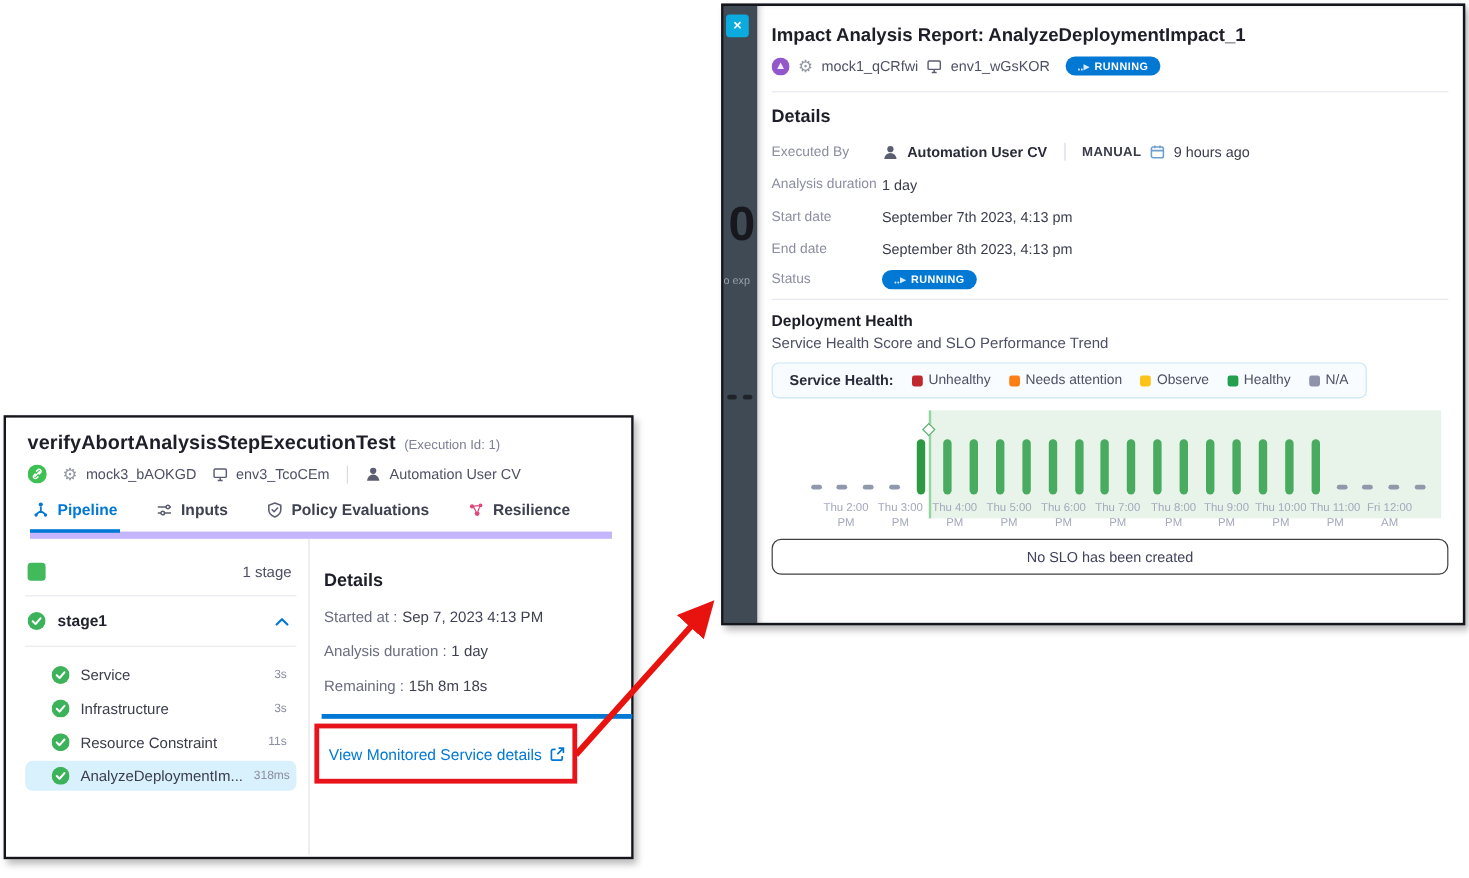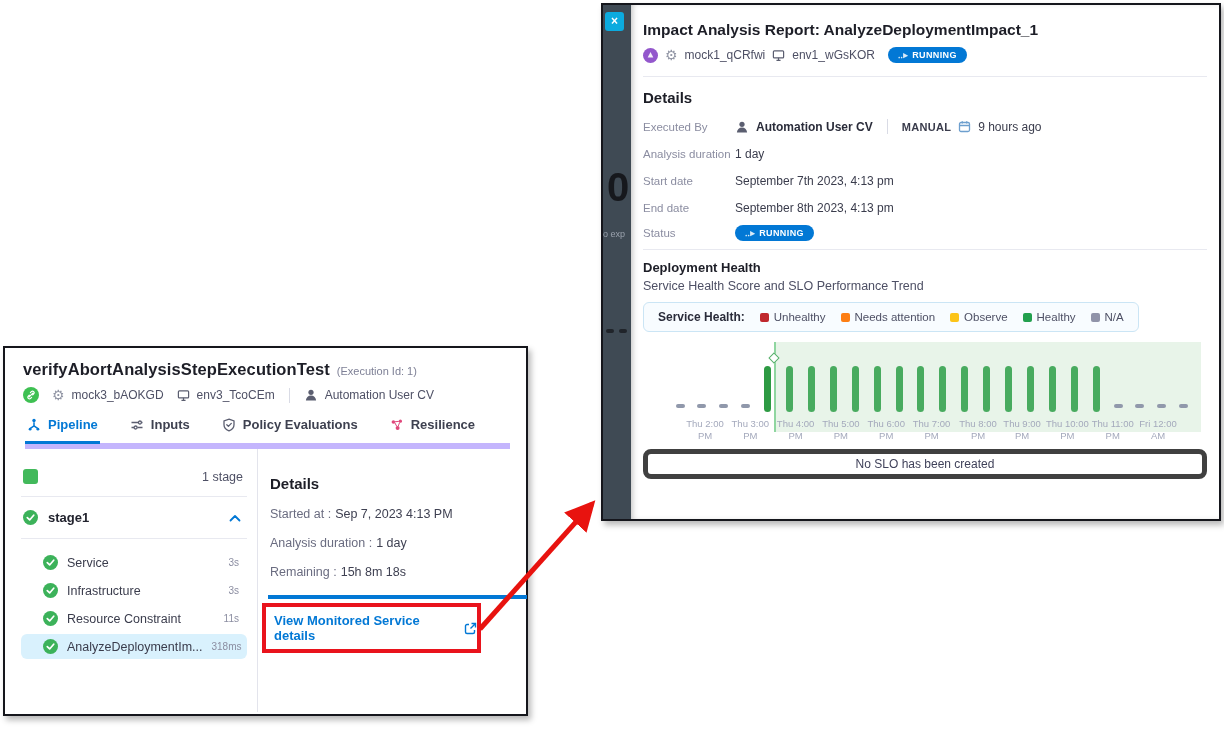--- a/index.html
+++ b/index.html
@@ -43,21 +43,21 @@
   .step.selected { background:#d9f1fd; }
   .step .duration { margin-left:auto; font-size:10px; color:#8b8da1; }
 
   .details-col { flex:1; position:relative; padding:26px 14px 0 12px; }
   .details-h { font-size:15px; font-weight:bold; color:#1d1e27; }
   .ldrow { margin-top:15px; font-size:12.5px; color:#6a6c80; }
   .ldrow b { font-weight:normal; color:#3f4152; margin-left:4px; }
   .progress-line { position:absolute; left:10px; right:-1px; top:146px; height:4px; background:#0278d5; }
   .red-box { position:absolute; left:4px; top:154px; width:219px; height:50px;
     border:4px solid #e9131c; z-index:20; display:flex; align-items:center; padding-left:8px; background:transparent; }
-  .monitored-link { display:inline-flex; align-items:center; gap:6px; font-size:13px; font-weight:bold;
+  .monitored-link { display:inline-flex; align-items:center; gap:6px; font-size:13px; font-weight:normal;
     color:#0278d5; cursor:pointer; text-decoration:none; }
 
   
   .right-panel { position:absolute; left:601px; top:3px; width:620px; height:518px;
     border:2px solid #15161c; background:#3f4a54; box-shadow:3px 4px 6px rgba(0,0,0,.28); z-index:10; }
   .strip { position:absolute; left:0; top:0; bottom:0; width:28px; background:#3f4a54; overflow:hidden; }
   .close-btn { position:absolute; left:2px; top:7px; width:19px; height:19px; border:none; border-radius:3px;
     background:#0cabdf; color:#fff; font-size:12px; font-weight:bold; line-height:19px; text-align:center; cursor:pointer; }
   .bg-zero { position:absolute; left:4px; top:160px; font-size:40px; font-weight:bold; color:#16181d; }
   .bg-frag { position:absolute; left:0; top:224px; font-size:9px; color:#9aa2ad; white-space:nowrap; }
@@ -89,21 +89,21 @@
 
   .chart { position:relative; height:104px; margin-top:8px;text-align:center; }
   .window-shade { position:absolute; left:131px; top:2px; width:427px; height:90px; background:#e8f4e9; }
   .window-line { position:absolute; left:131px; top:2px; width:2px; height:90px; background:#8fd6a0; }
   .window-diamond { position:absolute; left:127px; top:14px; width:8px; height:8px; background:#fff;
     border:1.5px solid #57b06b; transform:rotate(45deg); }
   .bar { position:absolute; top:26px; width:7px; height:46px; border-radius:3.5px; }
   .na-dash { position:absolute; top:64px; width:9px; height:3.5px; border-radius:2px; background:#9098ab; }
   .tick { position:absolute; top:78px; width:58px; font-size:9.5px; line-height:1.3; color:#a4a9bc; }
 
-  .no-slo { margin-top:5px; height:30px; border:5px solid #404040; border-radius:8px;
+  .no-slo { margin-top:5px; height:30px; border:1px solid #404040; border-radius:8px;
     display:flex; align-items:center; justify-content:center; font-size:12px; color:#40425a; background:#fff; }
 </style>
 </head>
 <body>
 
 <div class="canvas">
 
   <svg class="overlay" width="1224" height="732" viewBox="0 0 1224 732">
     <defs>
       <marker id="ah" markerWidth="7" markerHeight="7" refX="5" refY="3" orient="auto">

